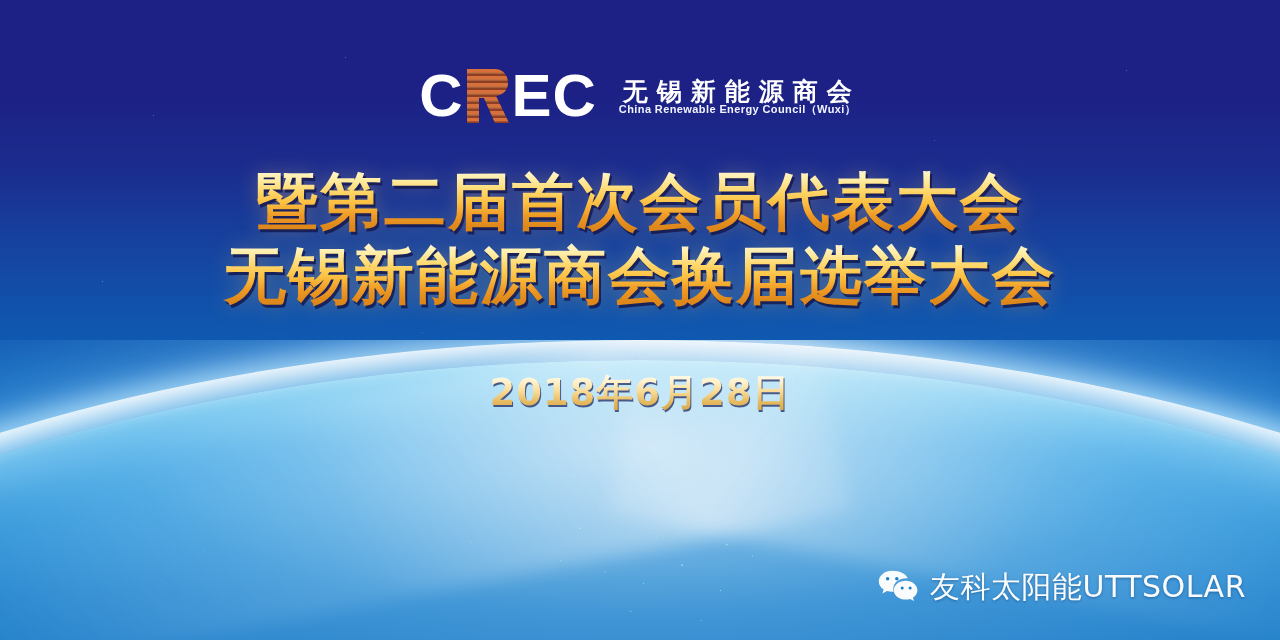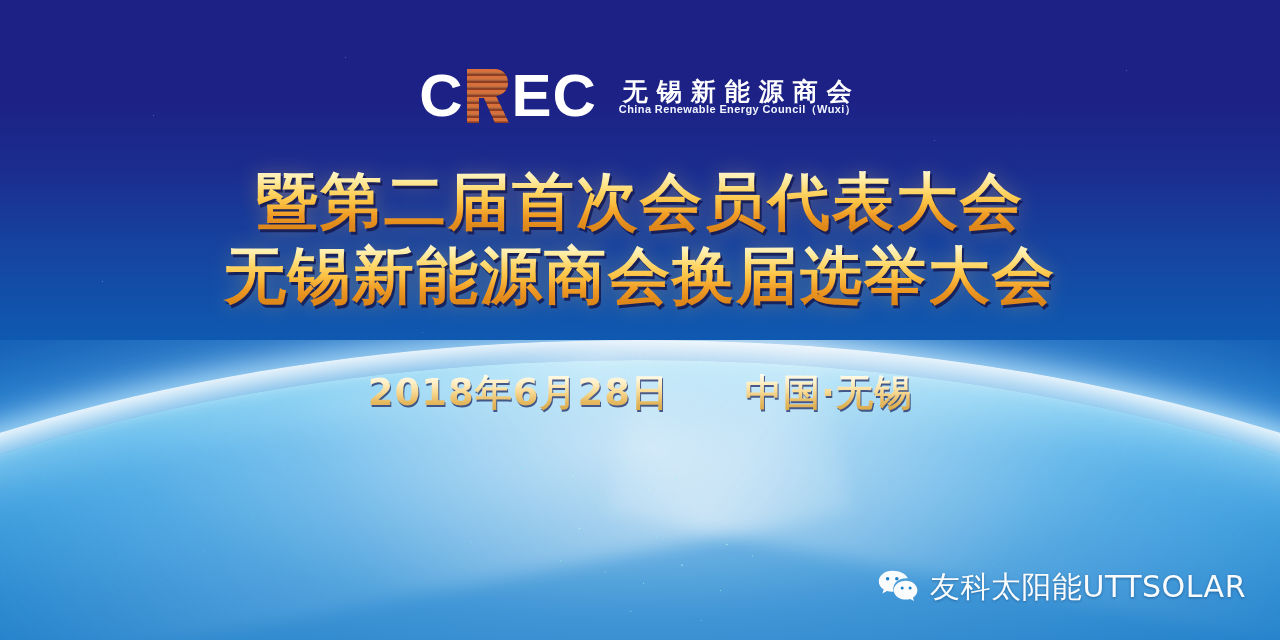--- a/index.html
+++ b/index.html
@@ -290,21 +290,20 @@
       </div>
     </div>
 
     <div class="headline">
       <span class="hl-line">暨第二届首次会员代表大会</span>
       <span class="hl-line second">无锡新能源商会换届选举大会</span>
     </div>
 
     <div class="meta">
       <span>2018年6月28日</span>
-      <span>中国·无锡</span>
     </div>
 
     <div class="watermark">
       <svg class="wechat" viewBox="0 0 40 34" aria-label="WeChat">
         <g fill="#ffffff">
           <path d="M14.2 0.8C6.6 0.8 0.8 5.6 0.8 11.4c0 3.3 1.9 6.2 4.9 8.1l-1.3 4 4.6-2.4c1.6 0.4 3.3 0.7 5.2 0.7 0.5 0 1 0 1.5-0.06-0.3-0.9-0.45-1.9-0.45-2.9 0-6 5.8-10.6 13-10.6 0.5 0 1 0.03 1.5 0.08C28.4 4.3 22.1 0.8 14.2 0.8z"></path>
           <path d="M27.9 10.8c-6.7 0-12.1 4.2-12.1 9.4 0 5.2 5.4 9.4 12.1 9.4 1.5 0 2.9-0.2 4.2-0.6l3.9 2.1-1.1-3.4c2.7-1.7 4.5-4.3 4.5-7.5 0-5.2-5.4-9.4-11.5-9.4z"></path>
         </g>
         <g fill="#1a7fc6">
           <circle cx="9.6" cy="8.8" r="1.75"></circle>

